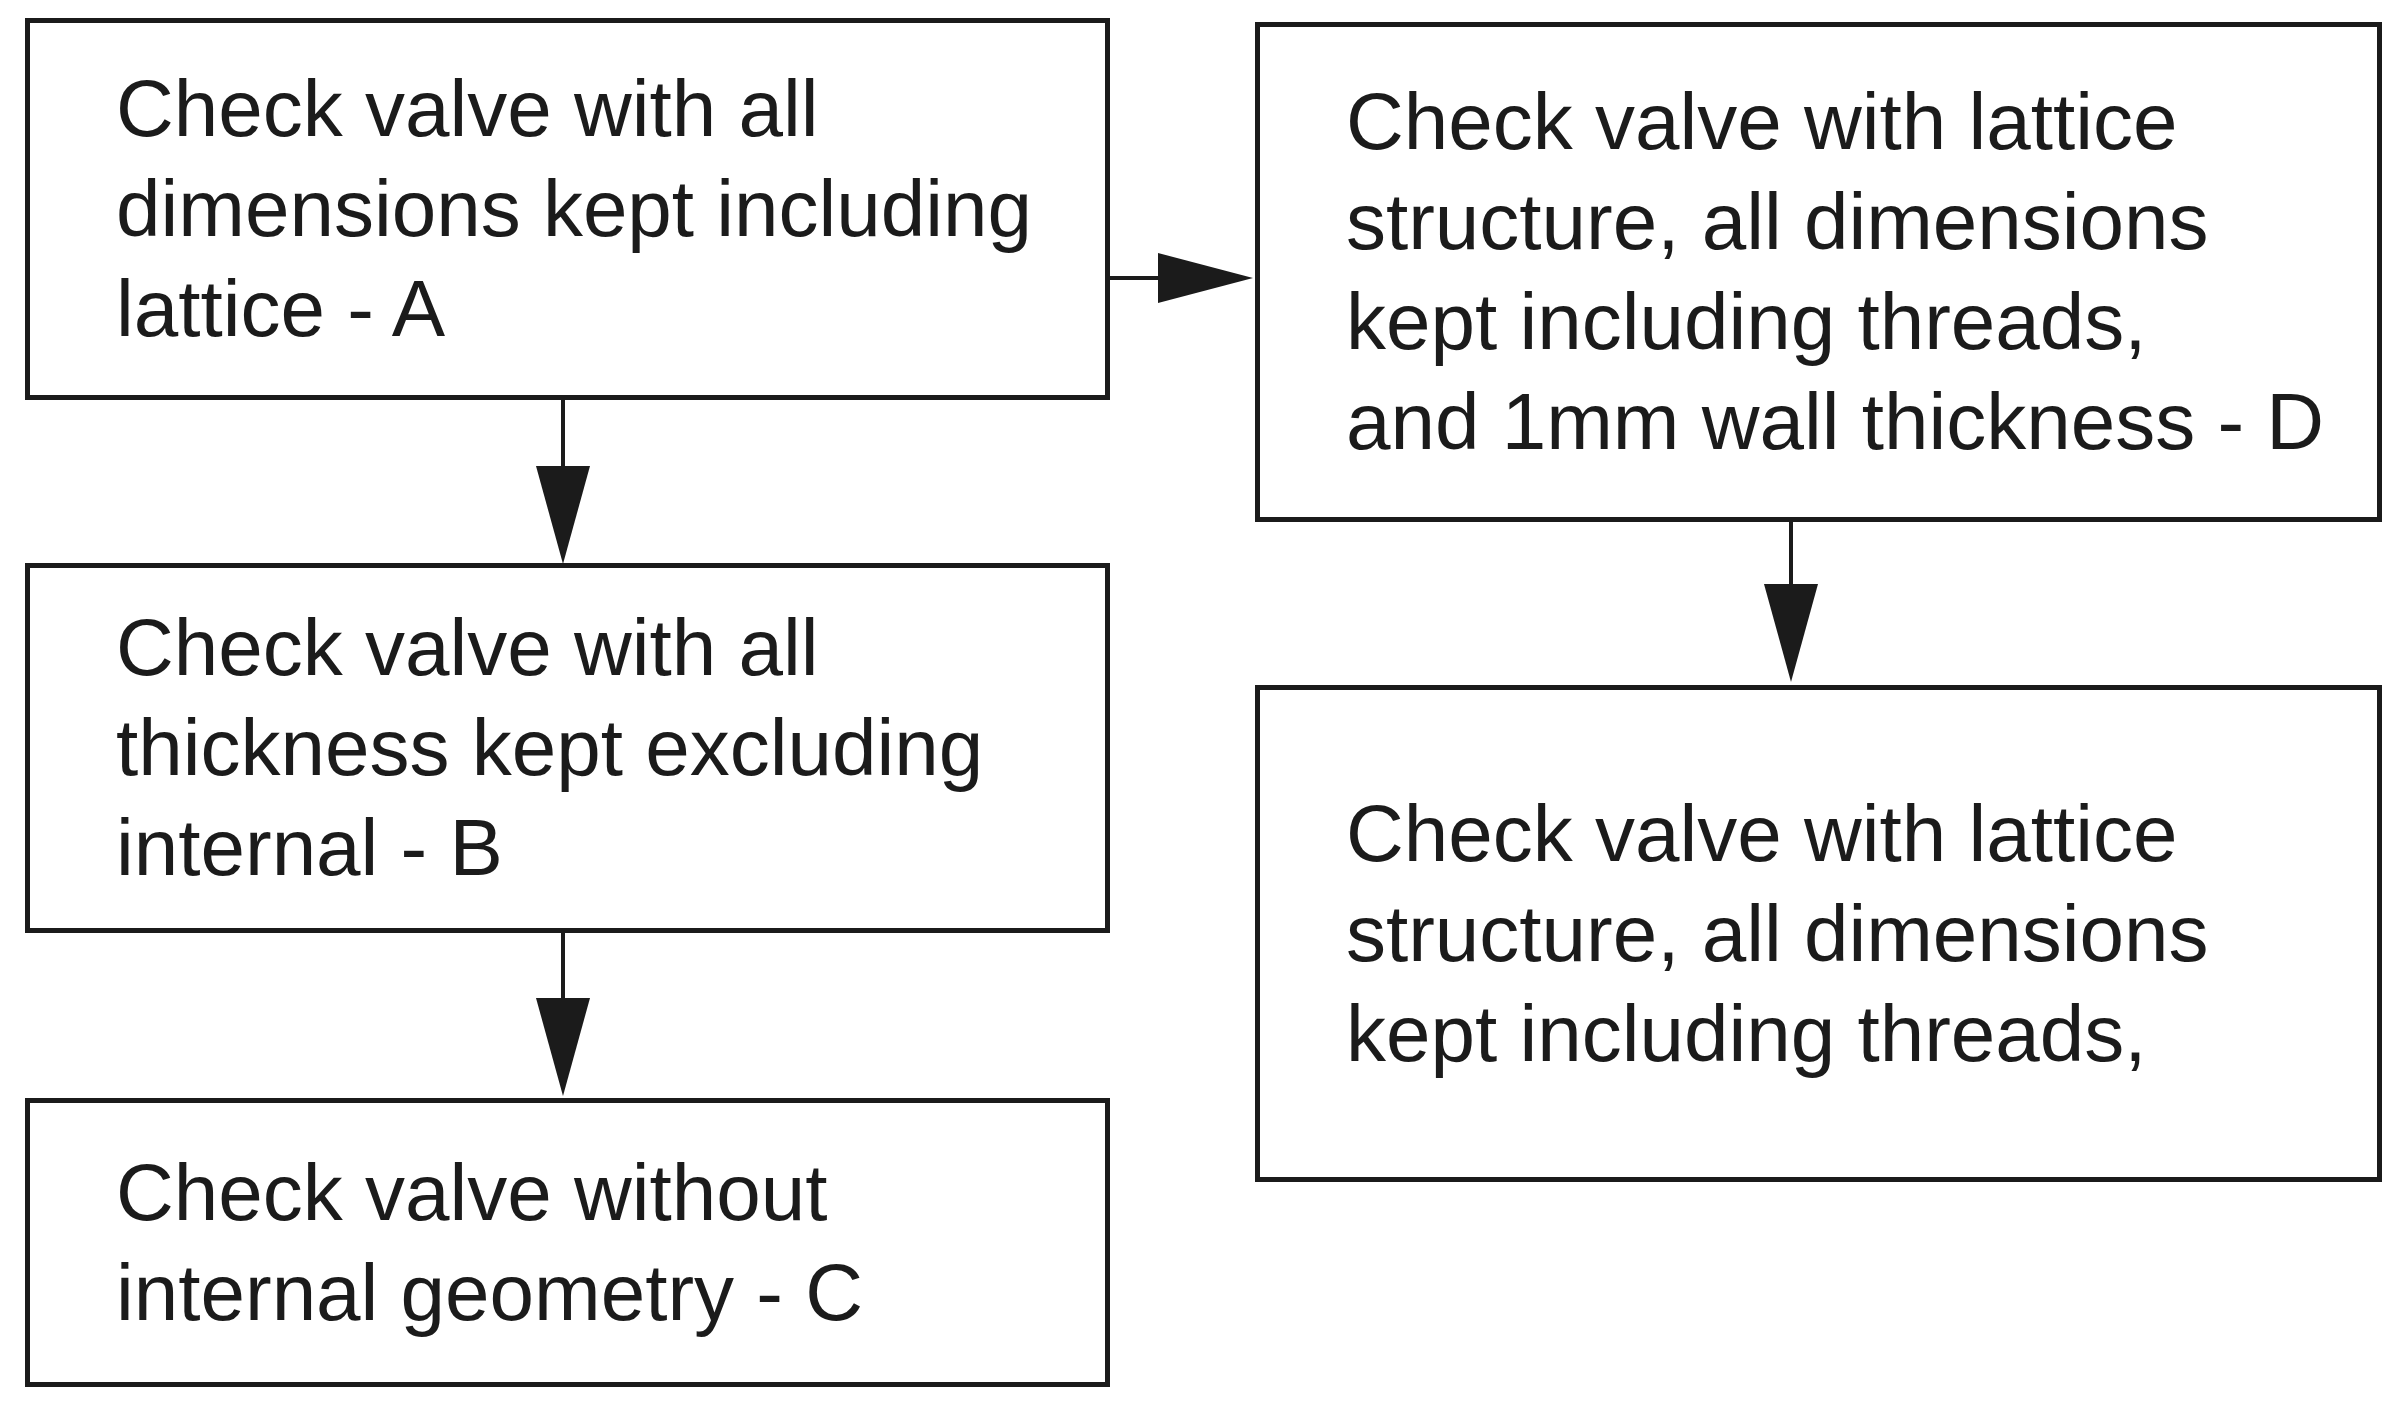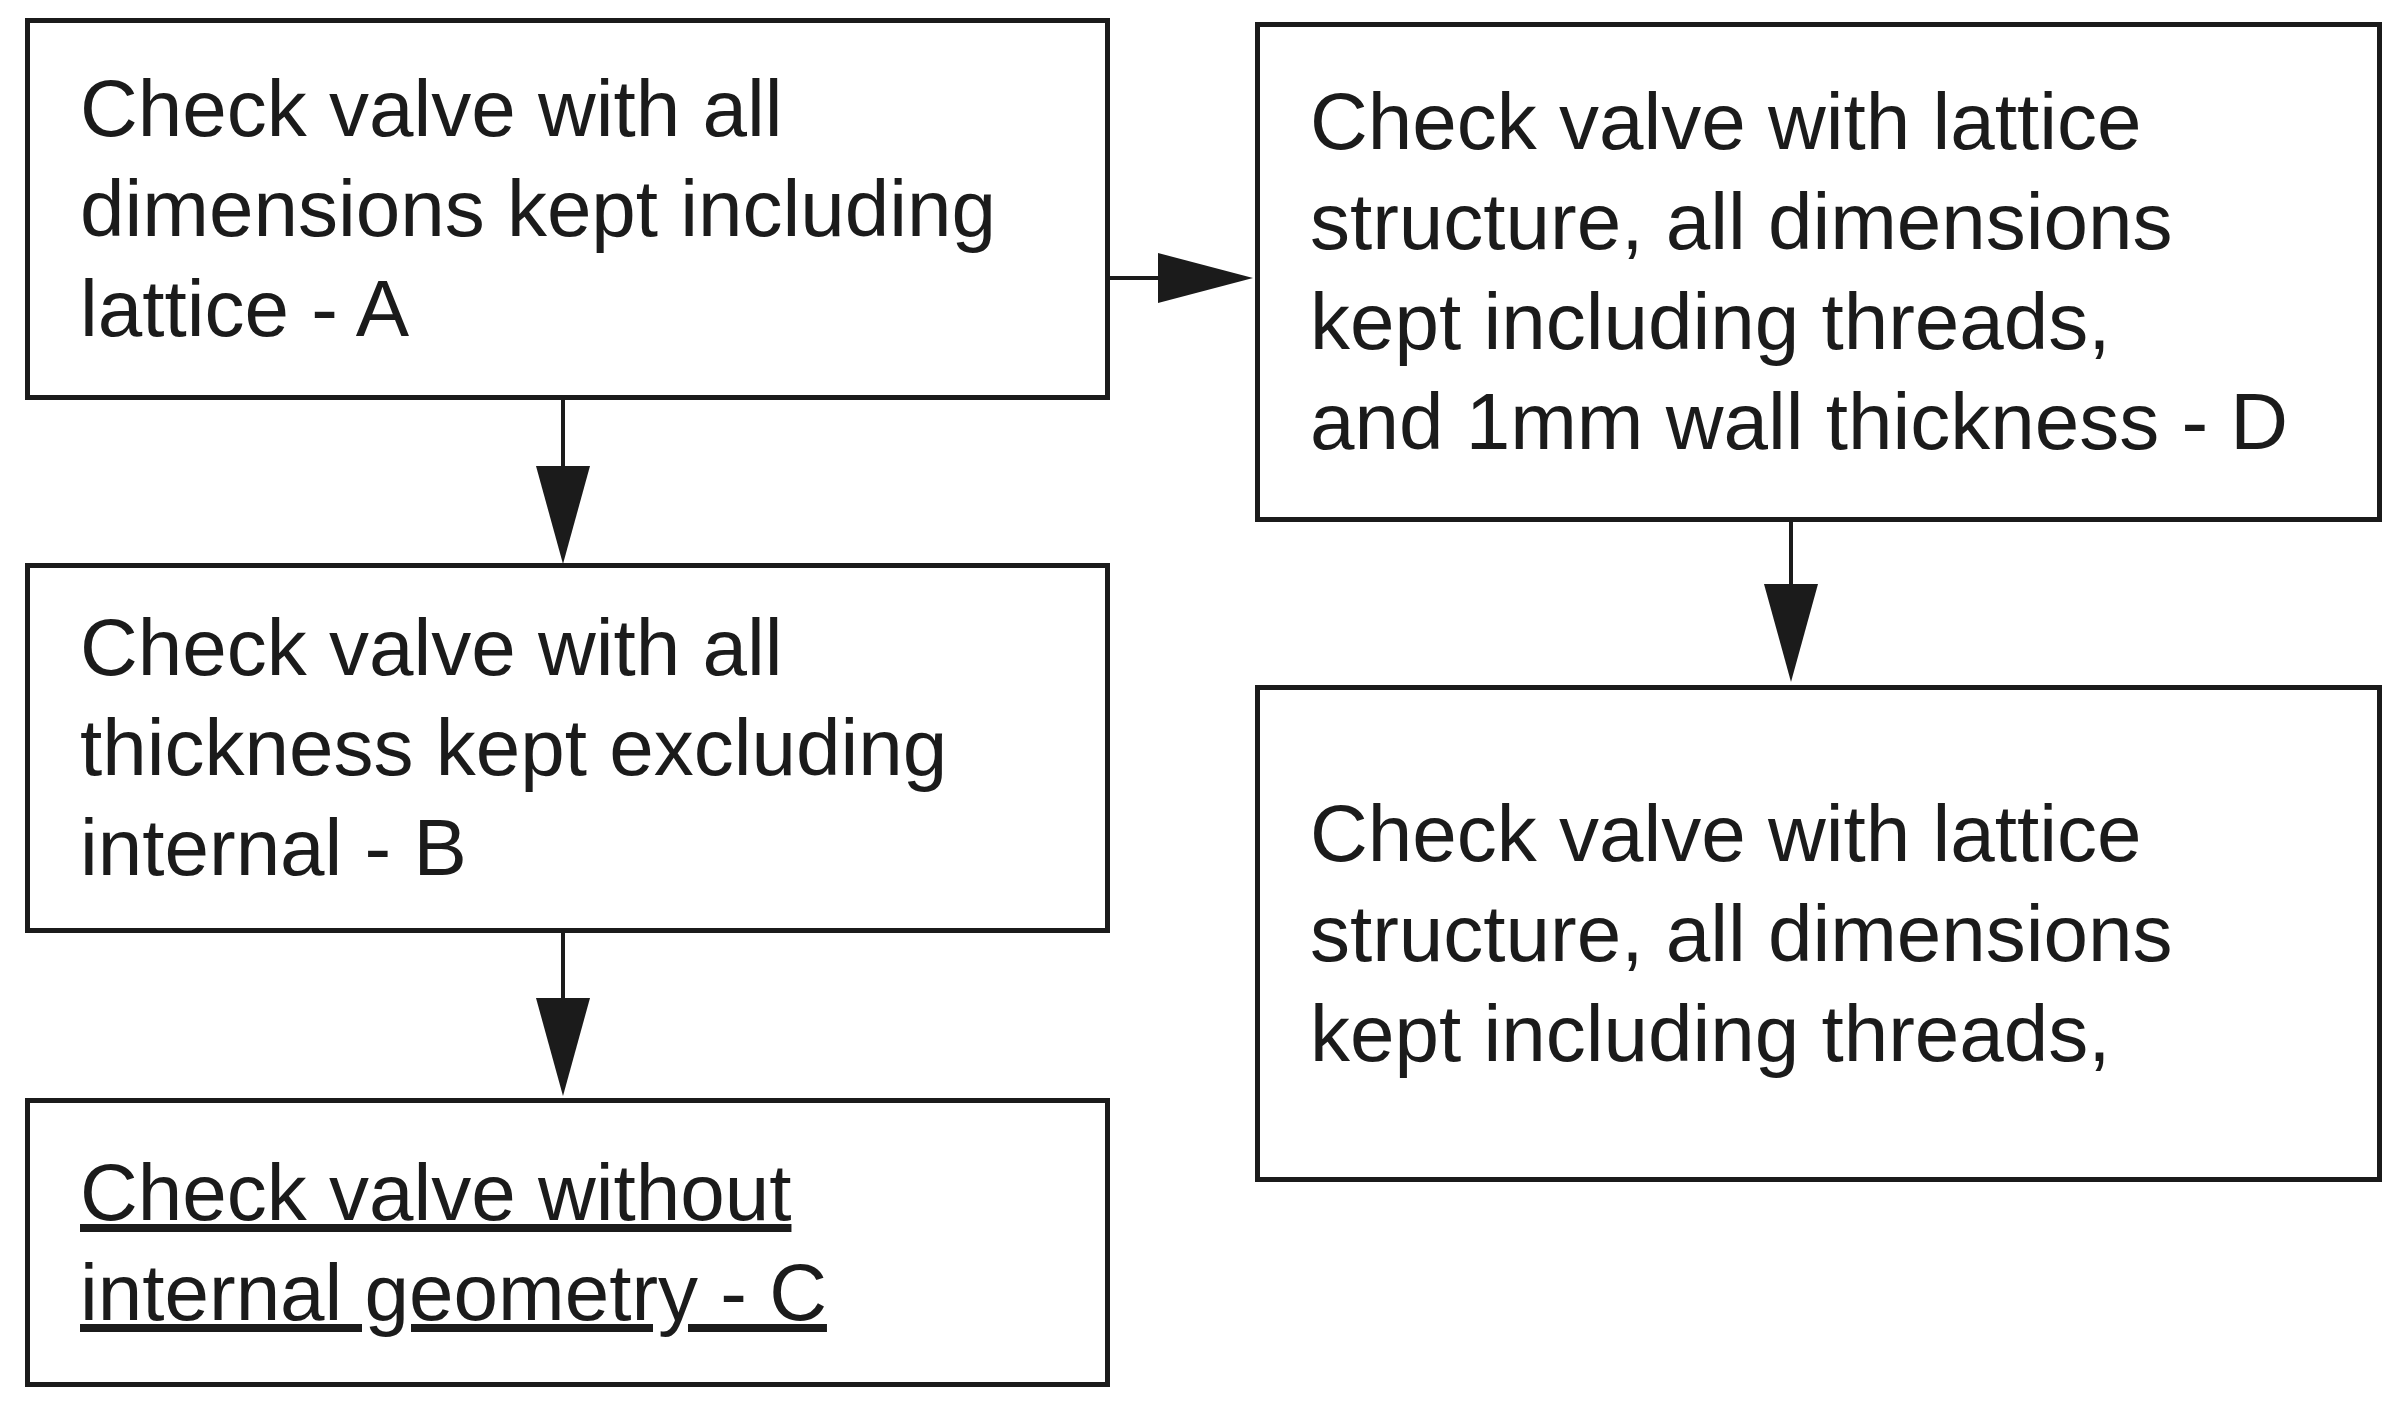--- a/index.html
+++ b/index.html
@@ -21,25 +21,25 @@
     border: 5px solid #1b1b1b;
     background: #ffffff;
     display: flex;
     flex-direction: column;
     justify-content: center;
     padding-left: 50px;
     color: #1b1b1b;
     font-size: 80px;
     line-height: 100px;
   }
-  .node .tl { white-space: nowrap; }
+  .node .tl { white-space: nowrap; margin-left: 36px; }
 
   .node-a { left: 25px;   top: 18px;   width: 1085px; height: 382px; }
   .node-b { left: 25px;   top: 563px;  width: 1085px; height: 370px; }
-  .node-c { left: 25px;   top: 1098px; width: 1085px; height: 289px; text-decoration: underline; }
+  .node-c { left: 25px;   top: 1098px; width: 1085px; height: 289px; }
   .node-d { left: 1255px; top: 22px;   width: 1127px; height: 500px; }
   .node-e { left: 1255px; top: 685px;  width: 1127px; height: 497px; }
 
   .shaft {
     position: absolute;
     background: #1b1b1b;
   }
   .tri {
     position: absolute;
     width: 0;

